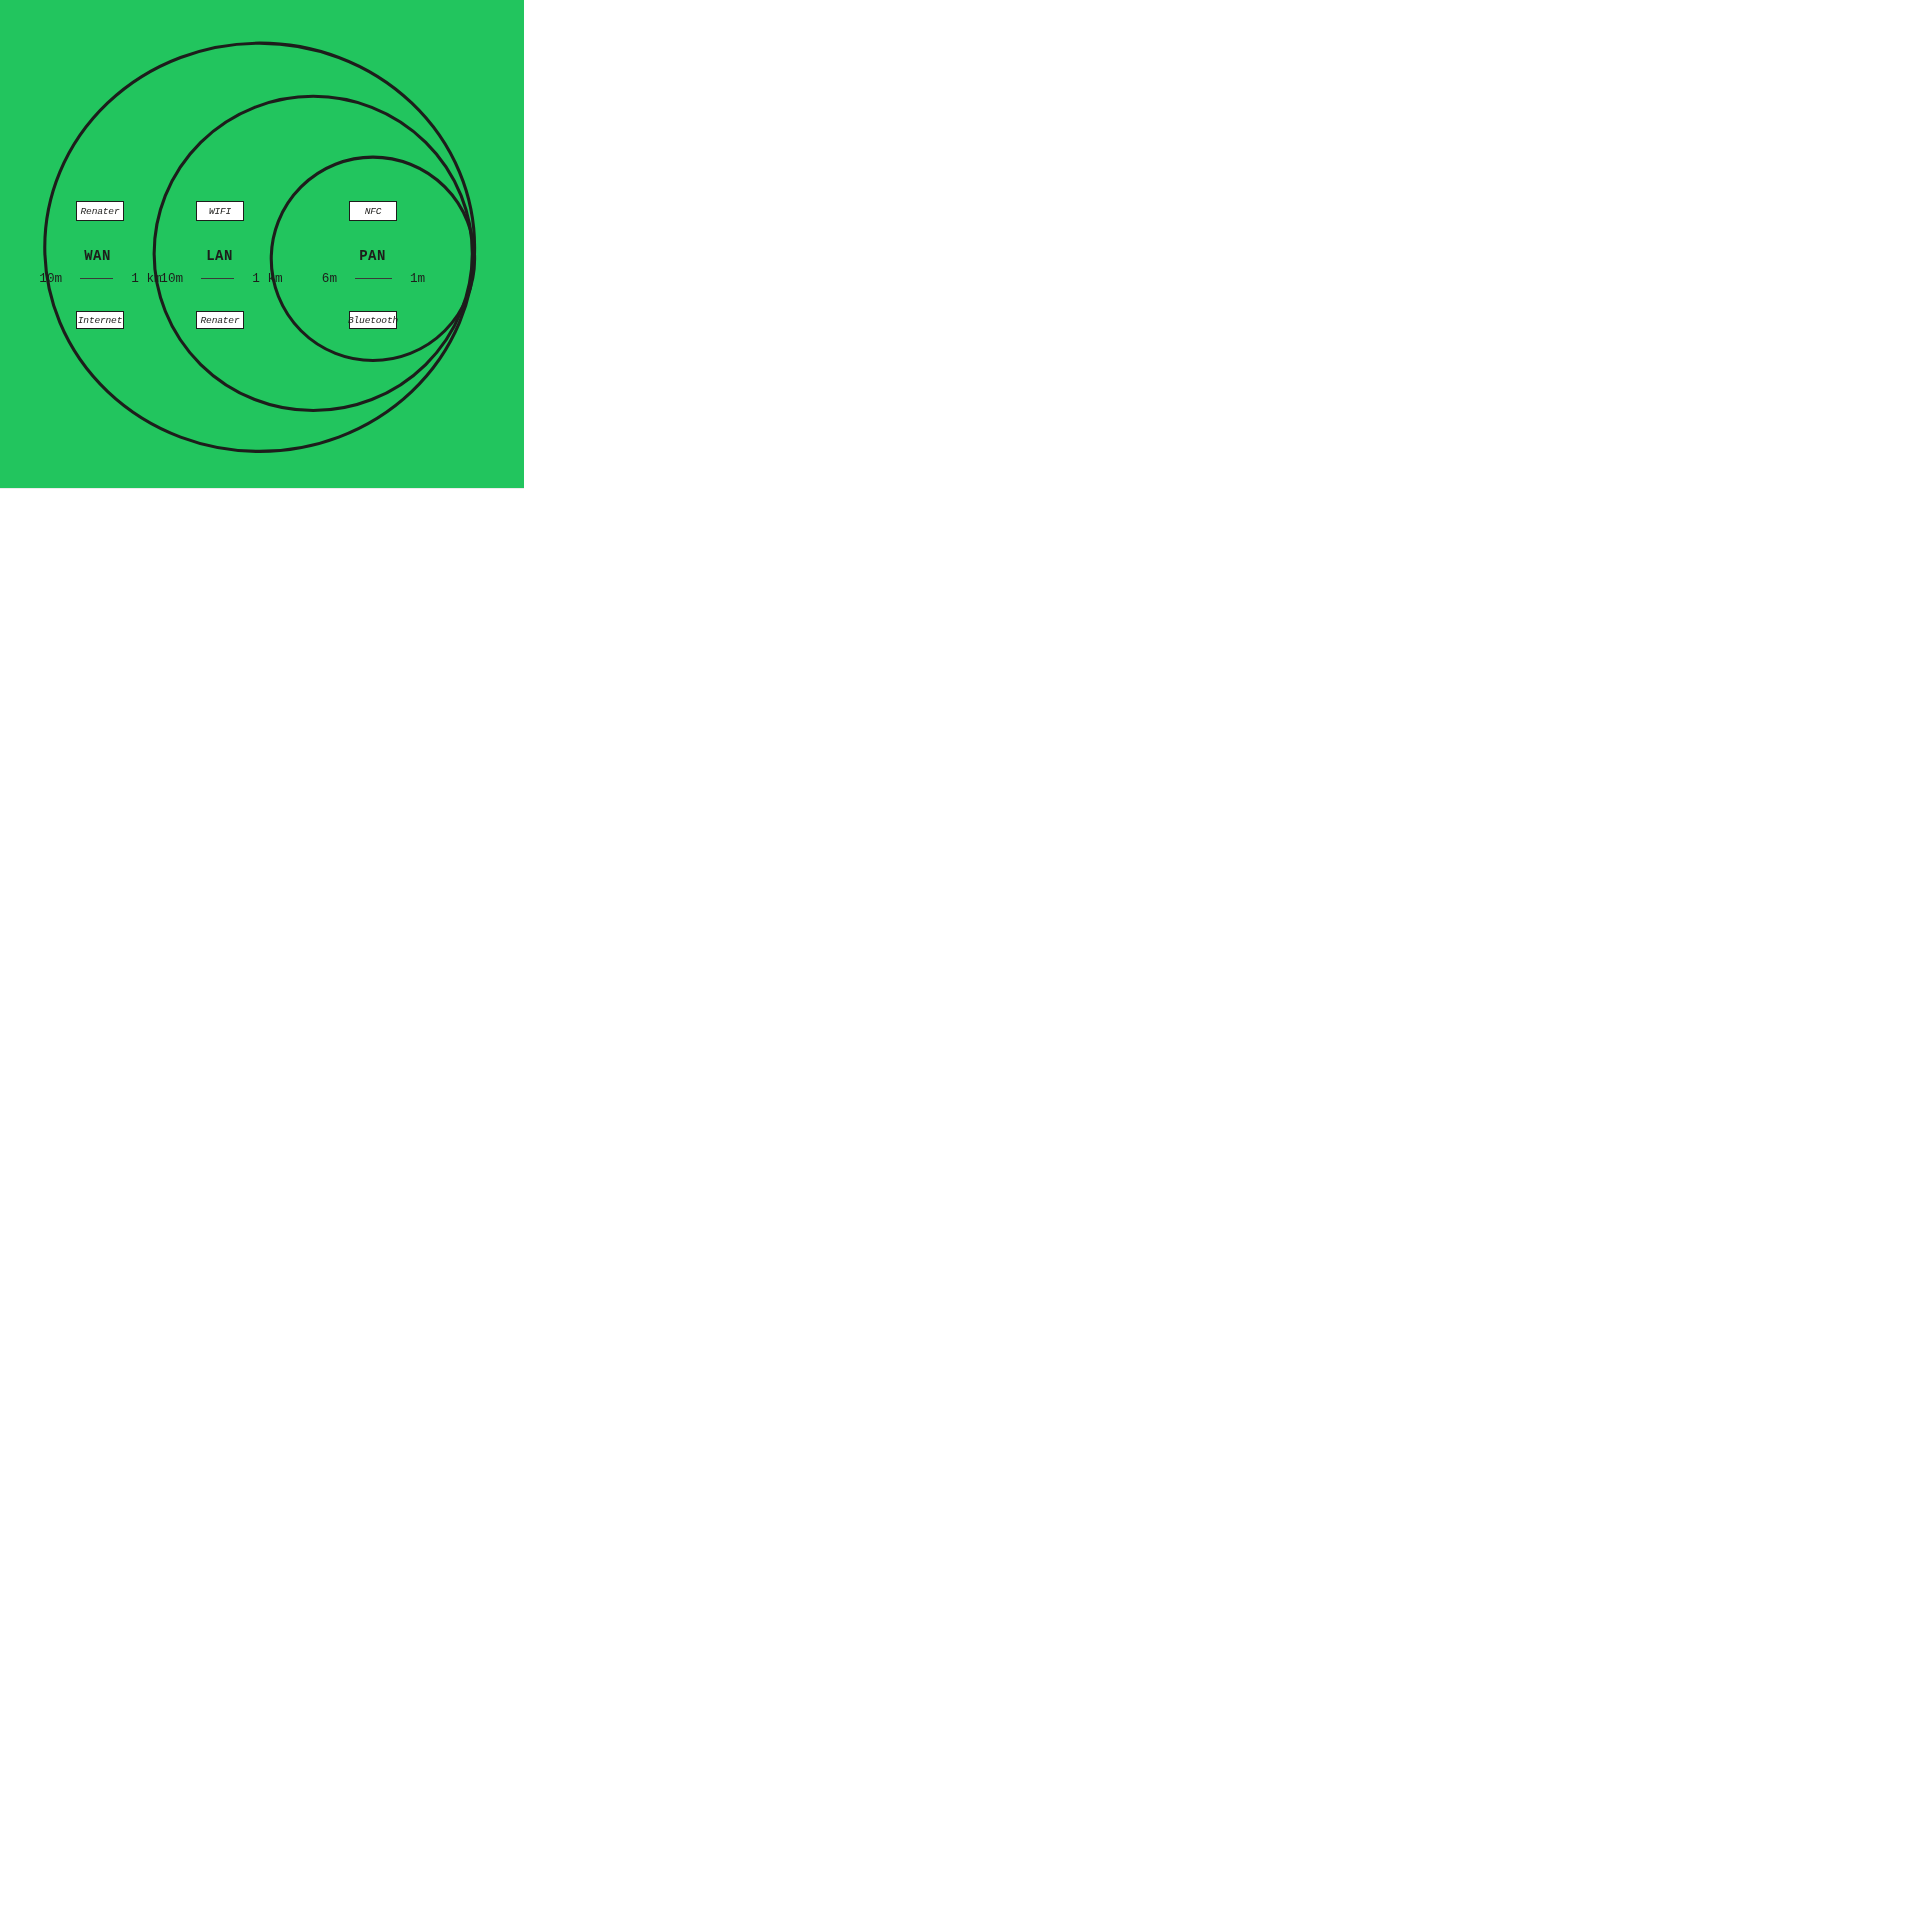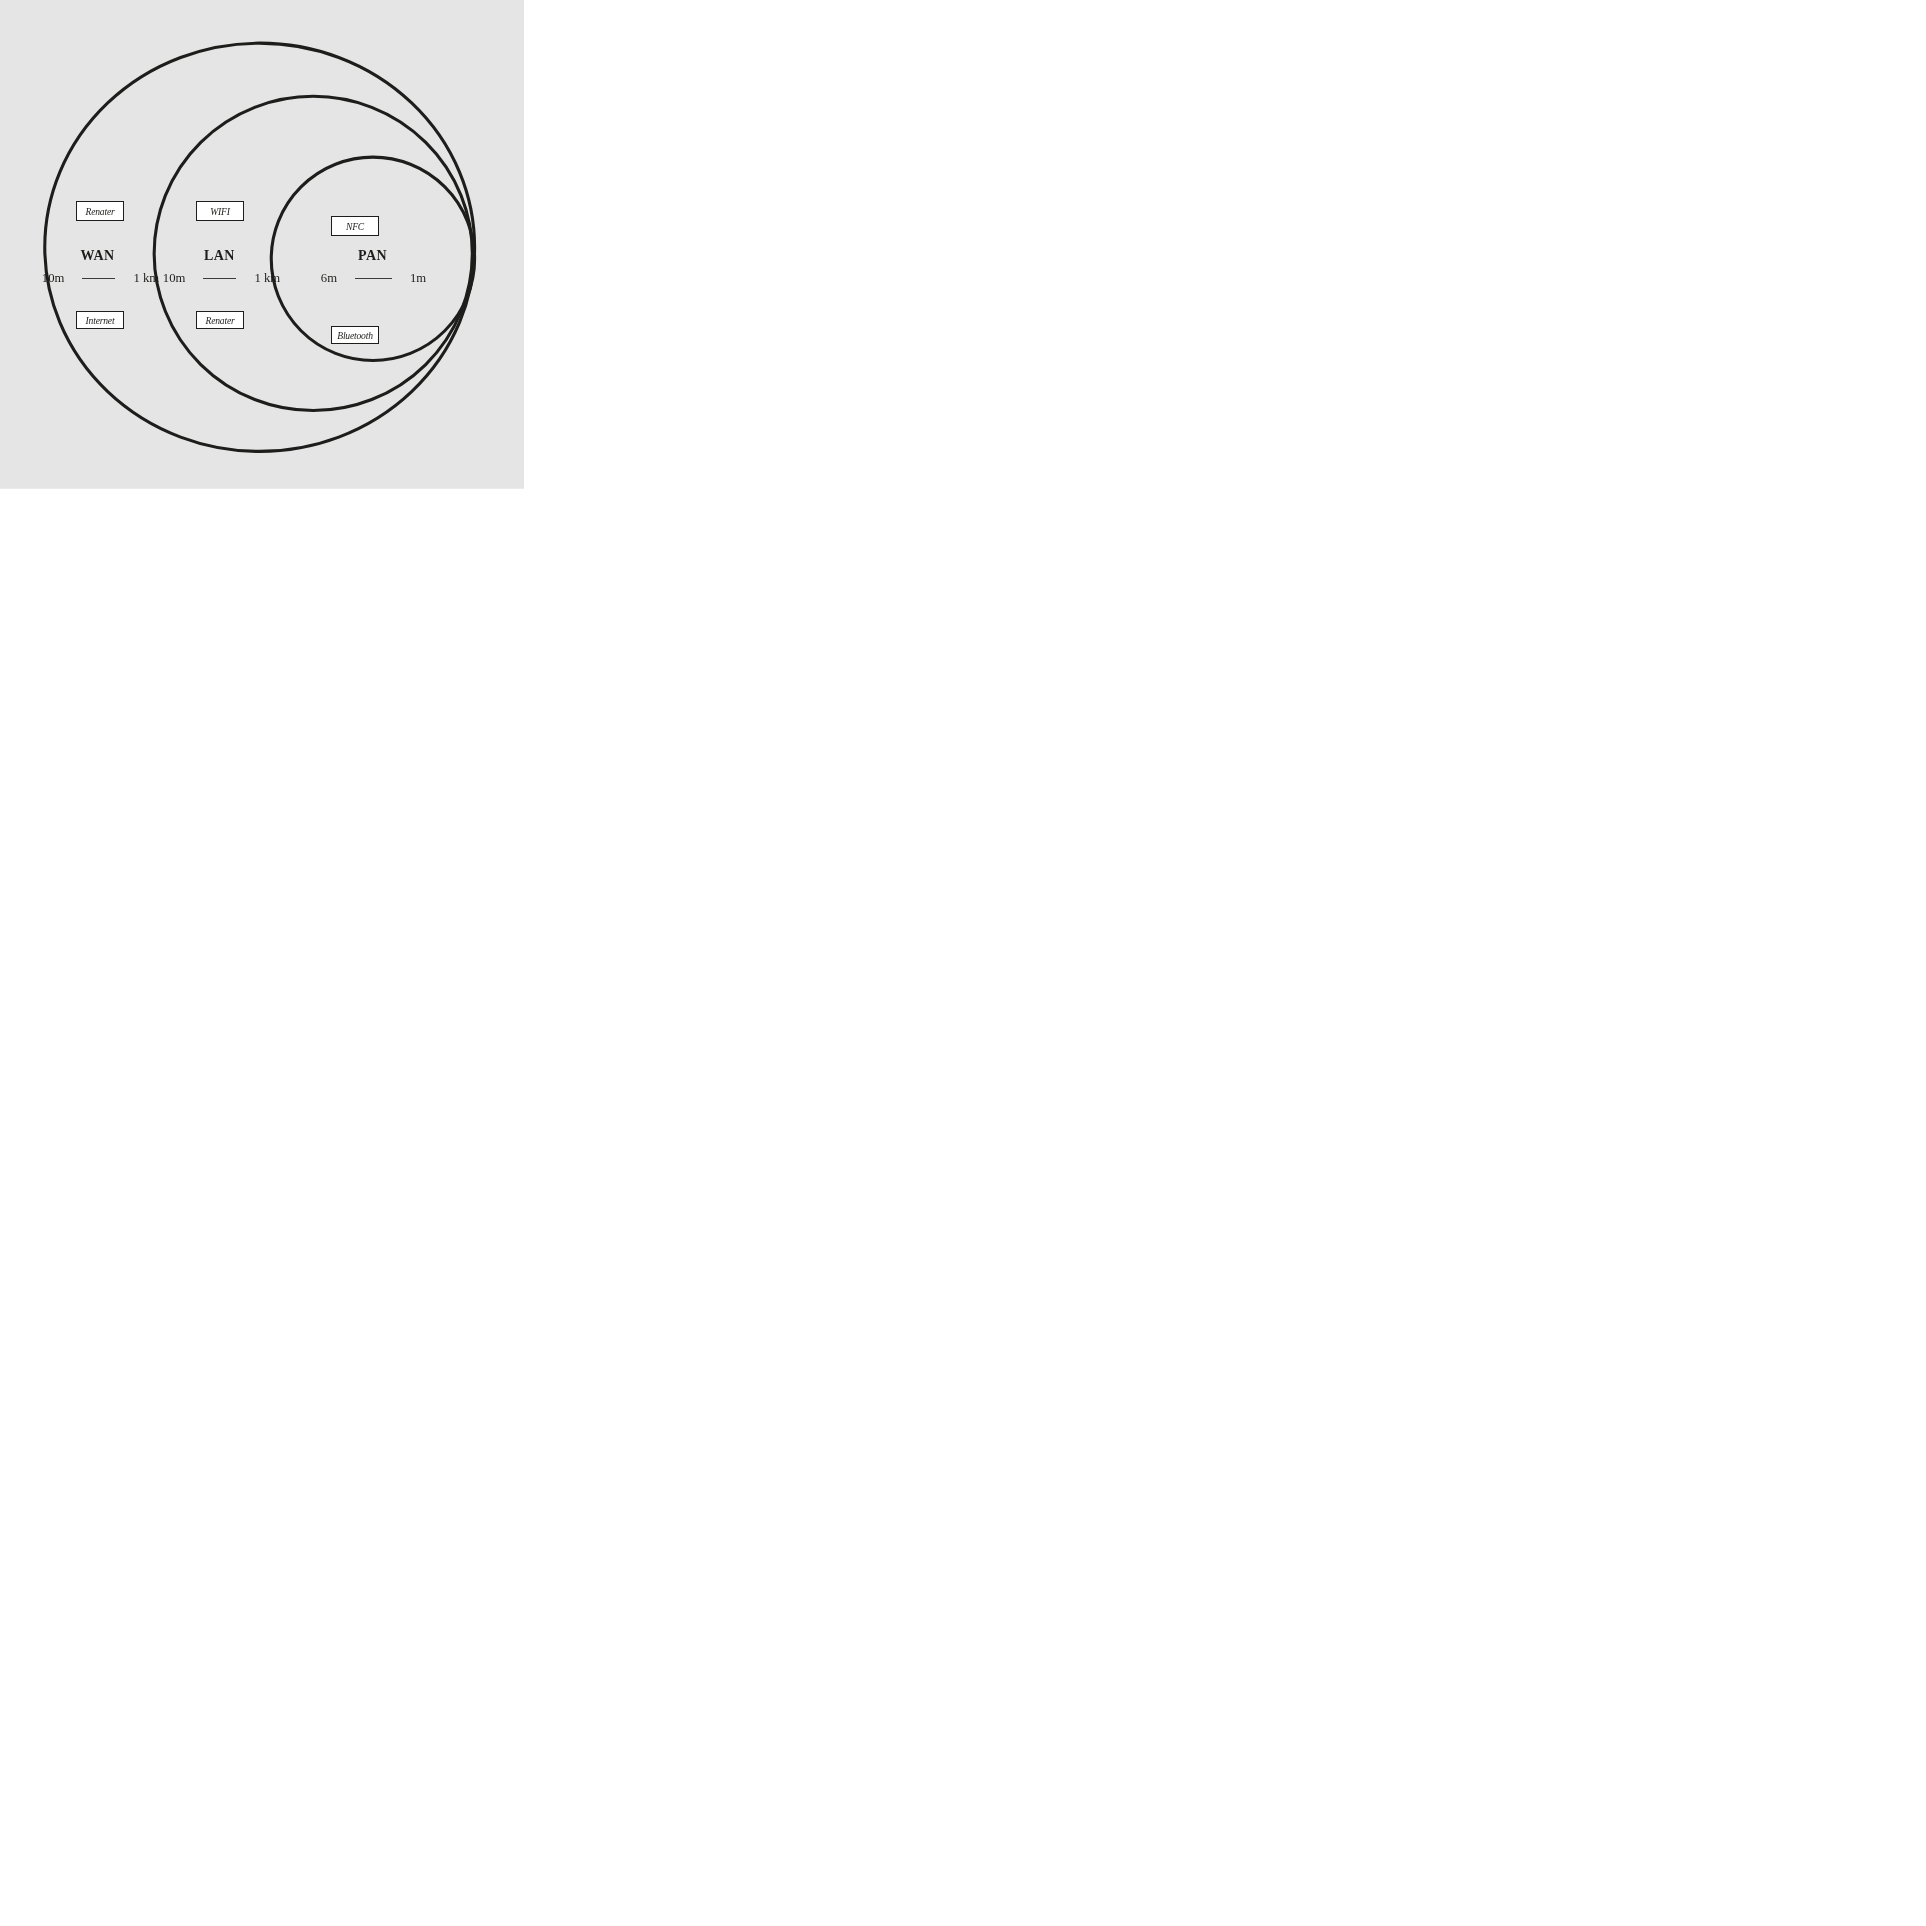--- a/index.html
+++ b/index.html
@@ -4,22 +4,22 @@
 <style>
   html, body {
     margin: 0;
     padding: 0;
     background: #ffffff;
   }
   .canvas {
     position: relative;
     width: 524px;
     height: 488px;
-    background: #e5e5e5;
-    font-family: Liberation Serif, serif;
+    background: #22c55e;
+    font-family: Liberation Mono, monospace;
     color: #1d1d1b;
     overflow: hidden;
     border-bottom: 0.8px solid #ececec;
   }
   .circles-svg {
     position: absolute;
     left: 0;
     top: 0;
     width: 524px;
     height: 488px;
@@ -77,21 +77,21 @@
   .scale-line {
     height: 1.9px;
     background: #3a3a3a;
   }
   .scale-line.short { width: 33px; }
   .scale-line.long { width: 37px; }
 
   
   .col-wan.tag-box    { left: 76px; }
   .col-lan.tag-box    { left: 196px; }
-  .col-pan.tag-box    { left: 331px; margin-top: 15px; }
+  .col-pan.tag-box    { left: 349px; }
   .col-wan.net-label  { left: 55px; }
   .col-lan.net-label  { left: 177px; }
   .col-pan.net-label  { left: 330px; }
   .col-wan.scale-row  { left: 35px;  }
   .col-lan.scale-row  { left: 156px; }
   .col-pan.scale-row  { left: 308px; }
 </style>
 </head>
 <body>
 

